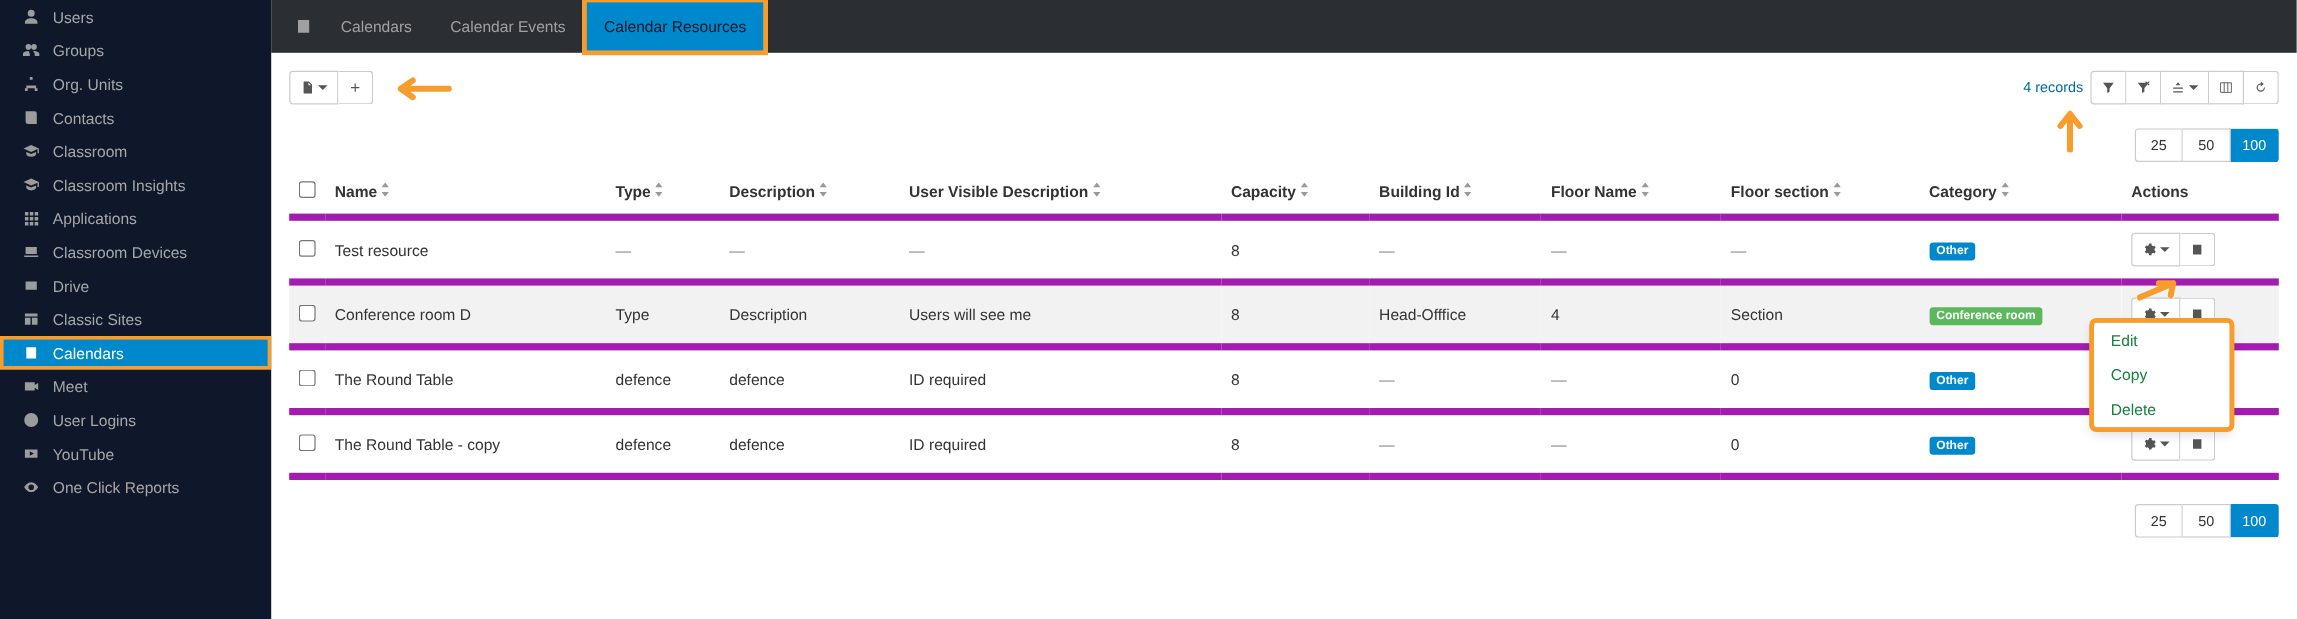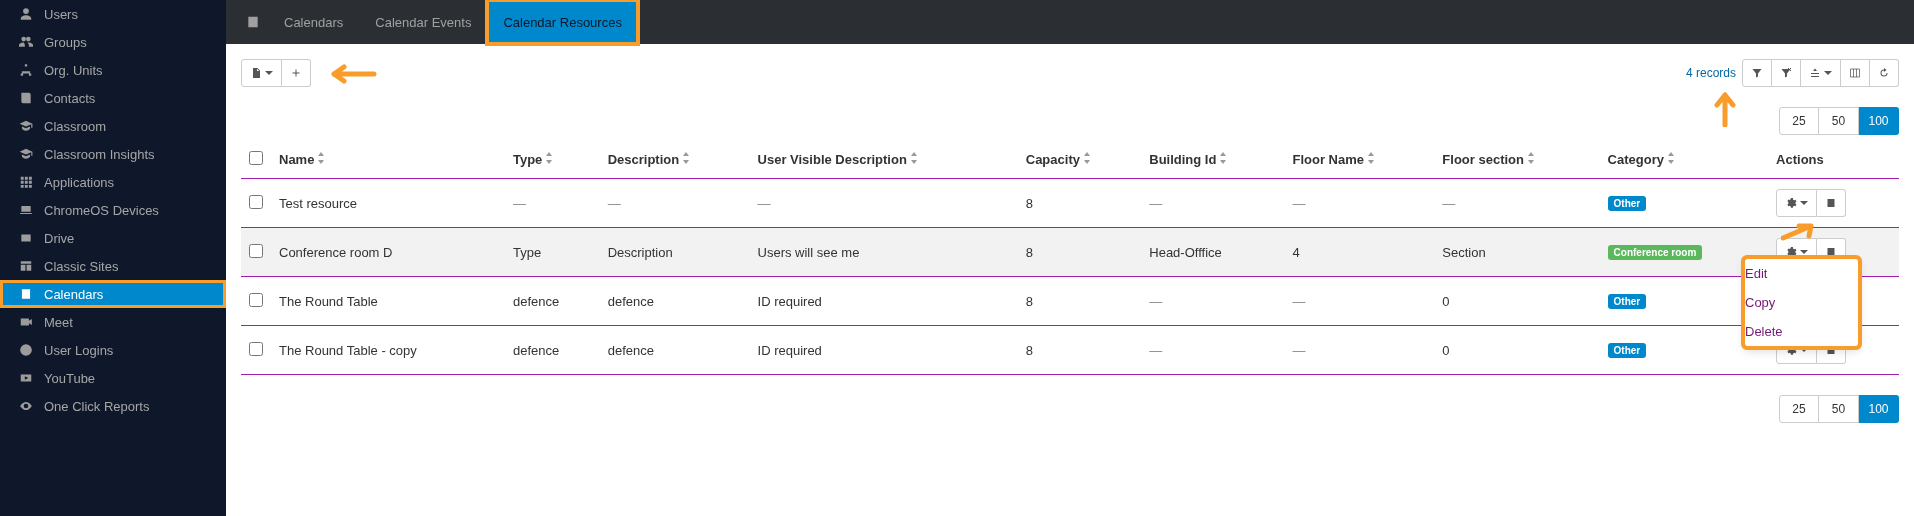--- a/index.html
+++ b/index.html
@@ -42,36 +42,36 @@
 
 .arrow { position:absolute; pointer-events:none; }
 
 
 .pager { display:flex; justify-content:flex-end; margin-top:20px; margin-bottom:6px; }
 .pager .btn { min-width:40px; justify-content:center; }
 .pager .btn.active { background:#0088cc; color:#fff; border-color:#0088cc; }
 
 
 table.datatable { width:100%; border-collapse:collapse; font-size:13px; }
-table.datatable th, table.datatable td { padding:10px 8px; text-align:left; border-bottom:1px solid #a21caf; vertical-align:middle; }
+table.datatable th, table.datatable td { padding:10px 8px; text-align:left; border-bottom:6px solid #a21caf; vertical-align:middle; }
 table.datatable th { font-weight:600; color:#333; font-size:13px; }
 .sort-caret { display:inline-block; margin-left:3px; }
 .sort-caret svg { width:8px; height:12px; fill:#999; }
 tr.row-hover { background:#f2f2f2; }
 input[type=checkbox]{ width:14px; height:14px; }
 .badge { display:inline-block; padding:2px 6px; border-radius:3px; font-size:10px; color:#fff; font-weight:600; }
 .badge.other { background:#0088cc; }
 .badge.conference { background:#5cb85c; }
 .dash { color:#888; }
 .action-cell { white-space:nowrap; position:relative; }
 
 
 .dropdown { position:absolute; background:#fff; border:1px solid #ccc; box-shadow:0 4px 10px rgba(0,0,0,.15); min-width:115px; z-index:10; border-radius:3px; }
 .dropdown.highlighted { outline:4px solid #f89c2c; outline-offset:-1px; }
-.dropdown-item { padding:7px 0; cursor:pointer; font-size:13px; color:#701a75; }
+.dropdown-item { padding:7px 14px; cursor:pointer; font-size:13px; color:#15803d; }
 
 .caret-down { display:inline-block; width:0; height:0; border-left:4px solid transparent; border-right:4px solid transparent; border-top:4px solid #555; margin-left:3px; vertical-align:middle;}
 </style>
 </head>
 <body>
 
 <div class="container">
 
   <div class="sidebar" id="sidebar">
       <div class="sidebar-item">
@@ -129,21 +129,21 @@
           </svg>
         </span>
         <span>Applications</span>
       </div>
       <div class="sidebar-item">
         <span class="sidebar-icon">
           <svg viewBox="0 0 24 24">
             <path d="M4 5h16v10H4zM2 17h20v2H2z"></path>
           </svg>
         </span>
-        <span>ChromeOS Devices</span>
+        <span>Classroom Devices</span>
       </div>
       <div class="sidebar-item">
         <span class="sidebar-icon">
           <svg viewBox="0 0 24 24">
             <path d="M4 6h16v12H4zM6 16h2M20 10H4"></path>
           </svg>
         </span>
         <span>Drive</span>
       </div>
       <div class="sidebar-item">

